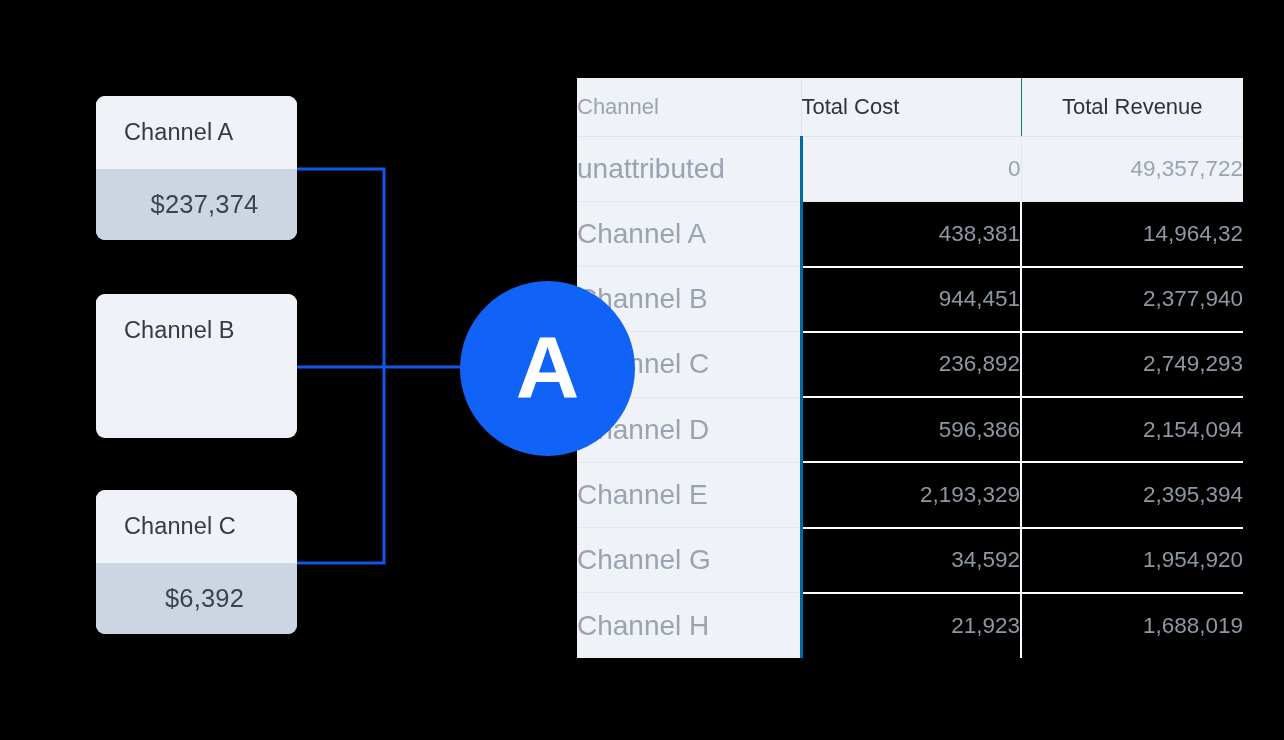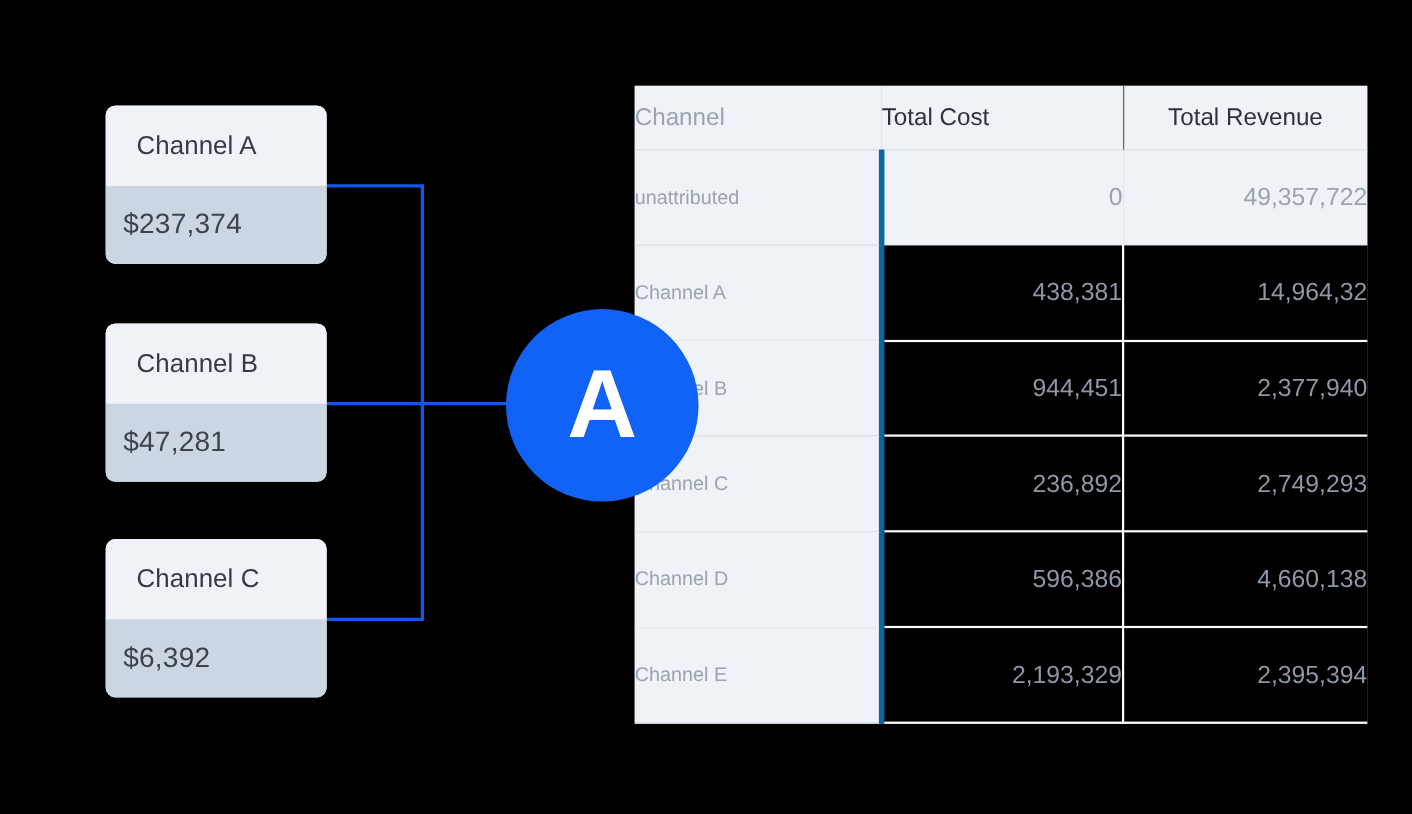--- a/index.html
+++ b/index.html
@@ -54,20 +54,21 @@
     color: #343b46;
     letter-spacing: 0.1px;
   }
   .card-value {
     height: 71px;
     background: #ccd6e3;
     display: flex;
     align-items: center;
     padding-left: 16px;
     box-sizing: border-box;
+    justify-content: center;
   }
   .card-value span {
     font-size: 25.5px;
     color: #3c434e;
     letter-spacing: 0.2px;
   }
   #card-0 { top: 96px; }
   #card-1 { top: 294px; }
   #card-2 { top: 490px; }
 
@@ -140,25 +141,25 @@
     text-align: left;
     border-right: 1px solid #0f766e;
   }
   th.th-rev {
     color: #2c3340;
   }
 
   td.cell-channel {
     background: #eff2f6;
     color: #9aa3b0;
-    font-size: 18px;
+    font-size: 28px;
     text-align: left;
     padding-left: 26px;
     border-bottom: 1px solid #e3e8ef;
-    border-right: 5px solid #0369a1;
+    border-right: 3px solid #0369a1;
     vertical-align: middle;
   }
   td.cell-num {
     font-size: 22.5px;
     text-align: right;
     padding-right: 34px;
     vertical-align: middle;
     border-bottom: 1px solid #e3e8ef;
   }
   td.cell-num.plain {
@@ -198,23 +199,20 @@
       <span>Channel A</span>
     </div>
     <div class="card-value">
       <span>$237,374</span>
     </div>
   </div>
 
   <div class="card" id="card-1">
     <div class="card-head">
       <span>Channel B</span>
-    </div>
-    <div class="card-value">
-      <span>$47,281</span>
     </div>
   </div>
 
   <div class="card" id="card-2">
     <div class="card-head">
       <span>Channel C</span>
     </div>
     <div class="card-value">
       <span>$6,392</span>
     </div>
@@ -255,24 +253,34 @@
             <td class="cell-num redacted">2,377,940</td>
           </tr>
           <tr>
             <td class="cell-channel">Channel C</td>
             <td class="cell-num mid redacted">236,892</td>
             <td class="cell-num redacted">2,749,293</td>
           </tr>
           <tr>
             <td class="cell-channel">Channel D</td>
             <td class="cell-num mid redacted">596,386</td>
-            <td class="cell-num redacted">4,660,138</td>
+            <td class="cell-num redacted">2,154,094</td>
           </tr>
           <tr>
             <td class="cell-channel">Channel E</td>
             <td class="cell-num mid redacted">2,193,329</td>
             <td class="cell-num redacted">2,395,394</td>
           </tr>
+          <tr>
+            <td class="cell-channel">Channel G</td>
+            <td class="cell-num mid redacted">34,592</td>
+            <td class="cell-num redacted">1,954,920</td>
+          </tr>
+          <tr class="last">
+            <td class="cell-channel">Channel H</td>
+            <td class="cell-num mid redacted">21,923</td>
+            <td class="cell-num redacted">1,688,019</td>
+          </tr>
         </tbody>
     </table>
   </div>
 
 </div>
 
 </body></html>

